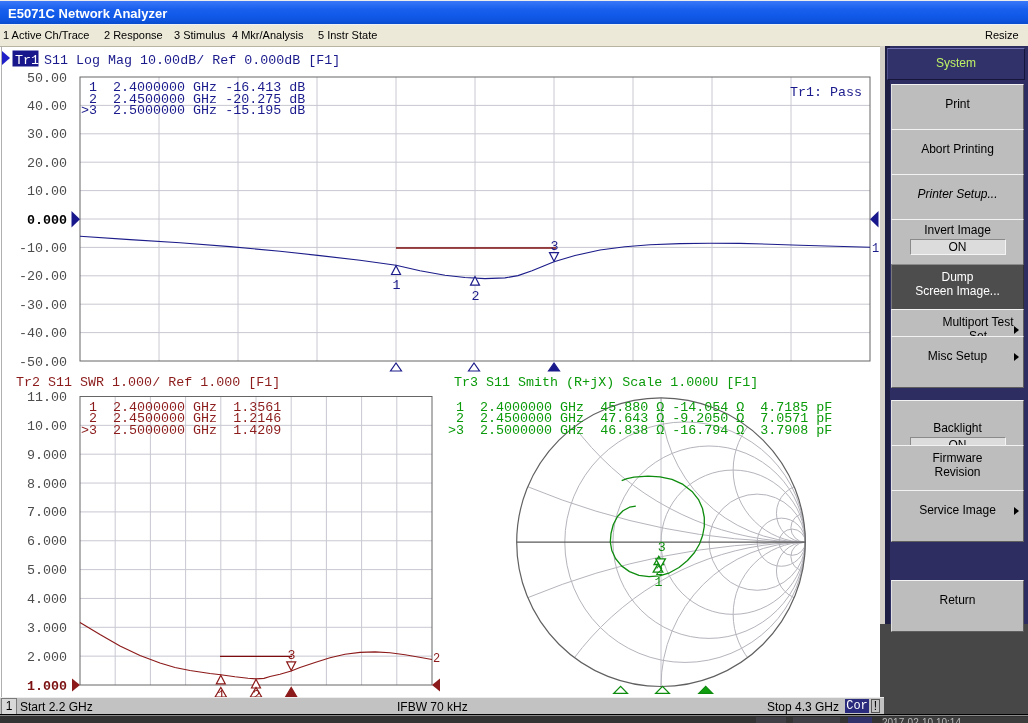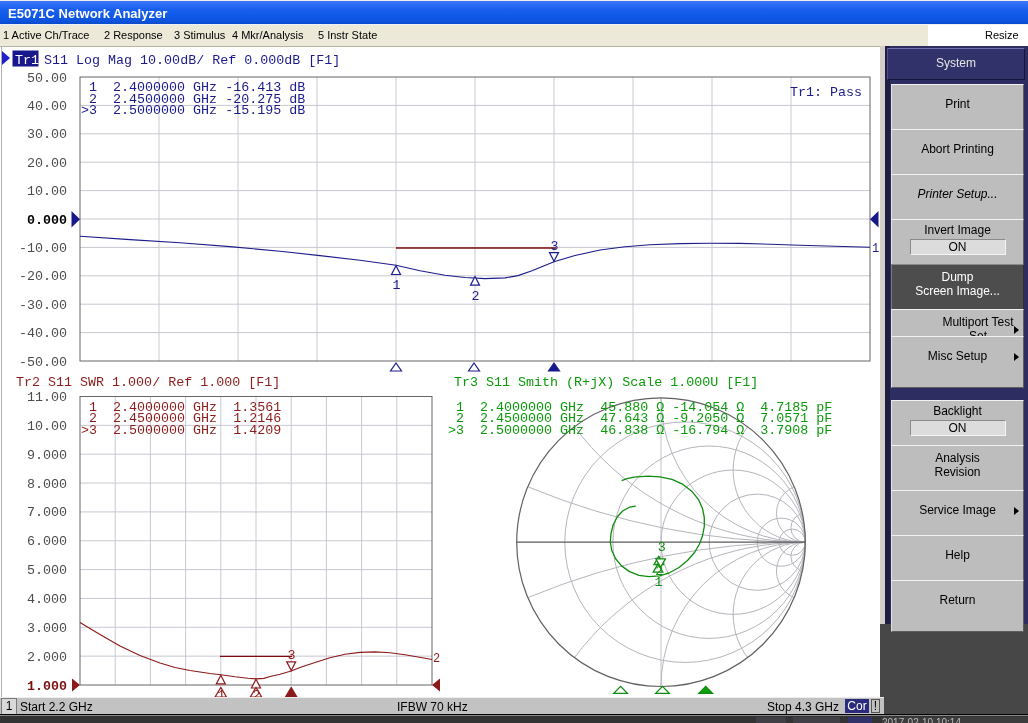--- a/index.html
+++ b/index.html
@@ -2,21 +2,21 @@
 <html><head>
 <meta charset="utf-8">
 <style>
   html,body{margin:0;padding:0;}
   body{width:1028px;height:723px;position:relative;overflow:hidden;background:#fff;
        font-family:"Liberation Sans",sans-serif;}
   #titlebar{position:absolute;left:0;top:0;width:1028px;height:25px;box-sizing:border-box;
     border-top:1px solid #ececec;border-bottom:1px solid #eef0f4;
     background:linear-gradient(180deg,#3b79f8 0%,#2e6ef5 14%,#1a60ee 35%,#1059e8 65%,#0d53dd 85%,#0a4ccd 100%);}
   #titlebar span{position:absolute;left:8px;top:5px;color:#fff;font-size:13px;font-weight:bold;}
-  #menubar{position:absolute;left:0;top:25px;width:928px;height:21px;background:#ece9d8;border-bottom:1px solid #b8b4a2;}
+  #menubar{position:absolute;left:0;top:25px;width:1028px;height:21px;background:#ece9d8;border-bottom:1px solid #b8b4a2;}
   #menubar span{position:absolute;top:4px;font-size:11px;color:#000;}
   #charts{position:absolute;left:0;top:46px;}
   #sidebar{position:absolute;left:880px;top:46px;width:148px;height:677px;background:#2d2d62;}
   #sidebar .lstrip{position:absolute;left:0;top:0;width:4.5px;height:578px;background:#d4d0c8;}
   #sidebar .dstrip{position:absolute;left:4.5px;top:0;width:5.5px;height:578px;background:#1e1e42;}
   #sidebar .grey{position:absolute;left:0;top:578px;width:148px;height:99px;background:#474747;}
   .btn{position:absolute;left:11px;width:133px;height:52px;background:#bdbdbd;
        border-top:1px solid #f2f2f2;border-left:1px solid #e0e0e0;
        border-right:1px solid #5e5e5e;border-bottom:1px solid #5e5e5e;
        font-size:12px;color:#000;text-align:center;box-sizing:border-box;}
@@ -248,21 +248,21 @@
     <polygon points="613.8,693.4 627.4,693.4 620.6,686.4" fill="#fff"></polygon>
     <polygon points="655.7,693.4 669.3,693.4 662.5,686.4" fill="#fff"></polygon>
     <polygon points="698.9,693.4 712.5,693.4 705.7,686.4" fill="#0f9f0f"></polygon>
   </g>
 </svg>
 
 <div id="sidebar">
   <div class="lstrip"></div>
   <div class="dstrip"></div>
   <div class="grey"></div>
-  <div class="btn" style="top:2px;height:32px;background:#32326b;border-top-color:#7070b0;border-left-color:#50508c;border-right-color:#16163c;border-bottom-color:#16163c;color:#e5e5e5;left:7px;width:138px;">
+  <div class="btn" style="top:2px;height:32px;background:#32326b;border-top-color:#7070b0;border-left-color:#50508c;border-right-color:#16163c;border-bottom-color:#16163c;color:#bef264;left:7px;width:138px;">
       <span class="l1" style="margin-top:7px;">System</span>
     </div>
   <div class="btn" style="top:38px;">
       <span class="l1">Print</span>
     </div>
   <div class="btn" style="top:83.1px;">
       <span class="l1">Abort Printing</span>
     </div>
   <div class="btn" style="top:128.2px;font-style:italic;">
       <span class="l1">Printer Setup...</span>
@@ -278,45 +278,42 @@
   <div class="btn" style="top:263.4px;">
       <span class="l1" style="margin-top:5px;padding-left:41px;">Multiport Test Set</span>
       <span class="l2">Setup</span>
       <span class="arr"></span>
     </div>
   <div class="btn" style="top:290px;">
       <span class="l1">Misc Setup</span>
       <span class="arr"></span>
     </div>
   <div class="btn" style="top:353.5px;">
-      <span class="l1" style="margin-top:3px;">Backlight</span>
+      <span class="l1" style="margin-top:20px;">Backlight</span>
       <span style="display:block;margin:2px auto 0;width:94px;height:14px;background:#dcdcdc;border:1px solid #8a8a8a;border-bottom-color:#f4f4f4;border-right-color:#f4f4f4;">ON</span>
     </div>
   <div class="btn" style="top:398.6px;">
-      <span class="l1" style="margin-top:5px;">Analysis</span>
+      <span class="l1" style="margin-top:5px;">Firmware</span>
       <span class="l2">Revision</span>
     </div>
   <div class="btn" style="top:443.6px;">
       <span class="l1">Service Image</span>
       <span class="arr"></span>
-    </div>
-  <div class="btn" style="top:488.7px;">
-      <span class="l1">Help</span>
     </div>
   <div class="btn" style="top:533.8px;">
       <span class="l1">Return</span>
     </div>
 </div>
 
 <div id="statusbar">
   <span style="position:absolute;left:1px;top:0px;width:14px;height:15px;background:#d8d8d8;border:1px solid #7a7a7a;text-align:center;line-height:14px;">1</span>
   <span style="position:absolute;left:20px;top:2px;">Start 2.2 GHz</span>
   <span style="position:absolute;left:397px;top:2px;">IFBW 70 kHz</span>
   <span style="position:absolute;left:767px;top:2px;">Stop 4.3 GHz</span>
-  <span style="position:absolute;left:845px;top:1px;width:24px;height:14px;background:#2b2b7e;color:#fff;text-align:center;line-height:14px;">Cor</span>
+  <span style="position:absolute;left:845px;top:1px;width:24px;height:14px;background:#2b2b7e;color:#fff;text-align:center;line-height:14px;font-family:Liberation Mono, monospace;">Cor</span>
   <span style="position:absolute;left:871px;top:1px;width:9px;height:14px;background:#c0c0c0;border:1px solid #555;box-sizing:border-box;text-align:center;line-height:12px;">!</span>
 </div>
 <div id="bottomstrip">
   <div style="position:absolute;left:0;top:0;width:1028px;height:1px;background:#000;"></div>
   <div style="position:absolute;left:0;top:1px;width:1028px;height:1px;background:#8a8a8a;"></div>
   <div style="position:absolute;left:756px;top:3px;width:30px;height:6px;background:#3f3f45;"></div>
   <div style="position:absolute;left:793px;top:3px;width:47px;height:6px;background:#3f3f45;"></div>
   <div style="position:absolute;left:848px;top:3px;width:24px;height:6px;background:#32326a;"></div>
   <div style="position:absolute;left:882px;top:3px;width:146px;height:6px;background:#3c3c3c;color:#b9b9b9;font-size:10px;line-height:11px;overflow:hidden;">2017-02-10 10:14</div>
 </div>

